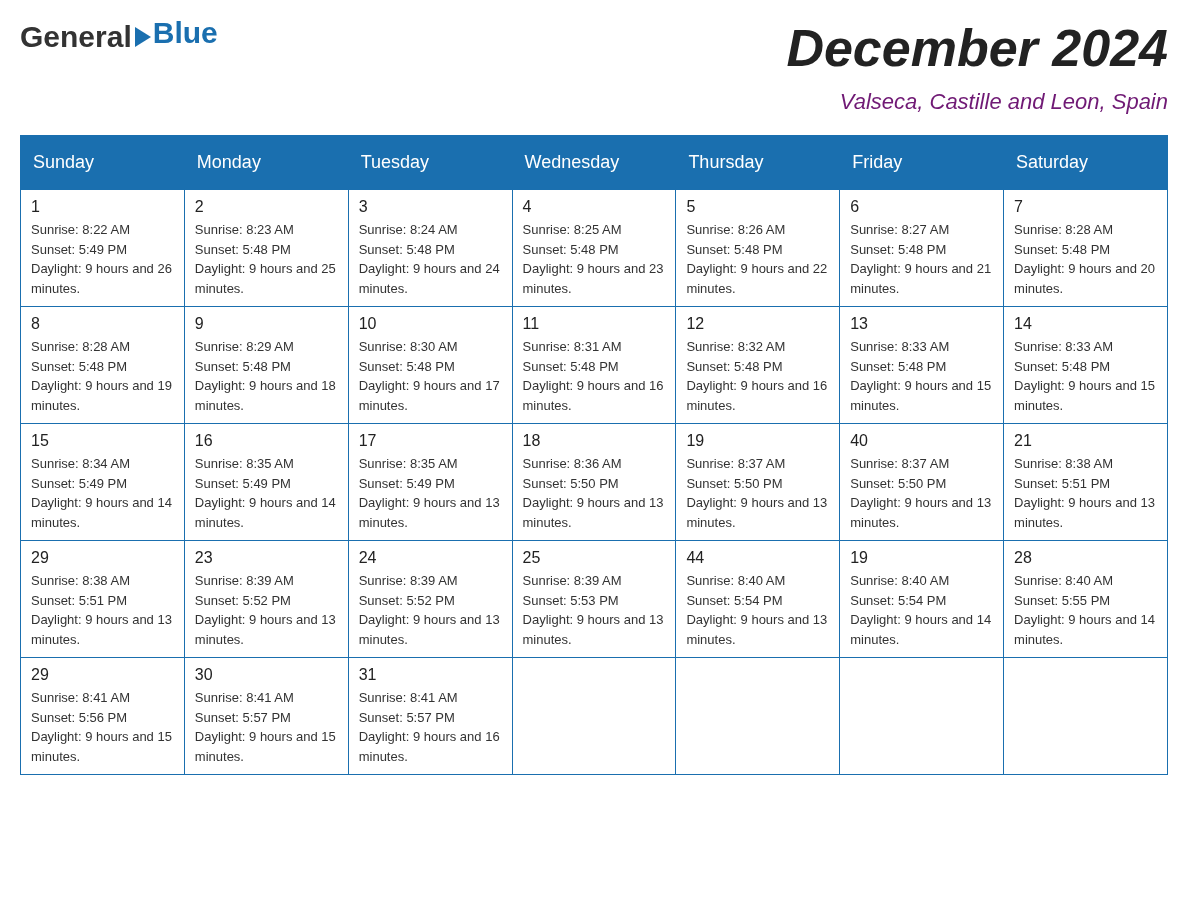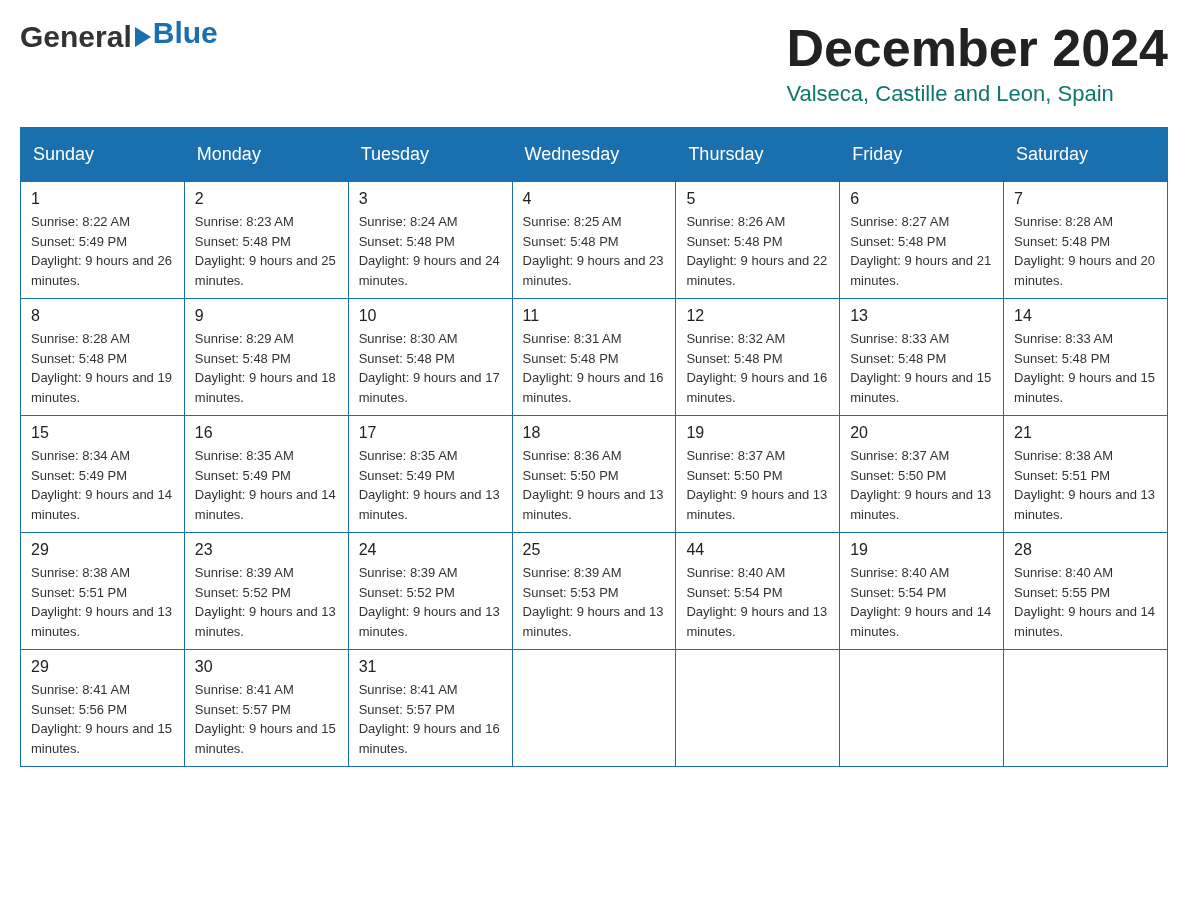--- a/index.html
+++ b/index.html
@@ -10,32 +10,33 @@
       min-height: 918px;
       padding: 20px;
     }
     .header {
       display: flex;
       justify-content: space-between;
       align-items: flex-start;
       margin-bottom: 20px;
     }
     .title-area {
-      text-align: left;
+      text-align: right;
+      font-style: italic;
     }
     .month-title {
       font-size: 52px;
       font-weight: bold;
       color: #222;
       line-height: 1.1;
     }
     .location-title {
       font-size: 22px;
-      color: #0f766e;
-      margin-top: 4px;
+      color: #701a75;
+      margin-top: 12px;
     }
     .calendar-table {
       width: 100%;
       border-collapse: collapse;
       border: 1px solid #1a6faf;
     }
     .calendar-table thead tr th {
       background: #1a6faf;
       color: #fff;
       font-size: 18px;
@@ -206,21 +207,21 @@
         </td>
         <td>
           <span class="day-number">18</span>
           <div class="day-info">Sunrise: 8:36 AM<br>Sunset: 5:50 PM<br>Daylight: 9 hours and 13 minutes.</div>
         </td>
         <td>
           <span class="day-number">19</span>
           <div class="day-info">Sunrise: 8:37 AM<br>Sunset: 5:50 PM<br>Daylight: 9 hours and 13 minutes.</div>
         </td>
         <td>
-          <span class="day-number">20</span>
+          <span class="day-number">40</span>
           <div class="day-info">Sunrise: 8:37 AM<br>Sunset: 5:50 PM<br>Daylight: 9 hours and 13 minutes.</div>
         </td>
         <td>
           <span class="day-number">21</span>
           <div class="day-info">Sunrise: 8:38 AM<br>Sunset: 5:51 PM<br>Daylight: 9 hours and 13 minutes.</div>
         </td>
       </tr>
       <tr>
         <td>
           <span class="day-number">29</span>

